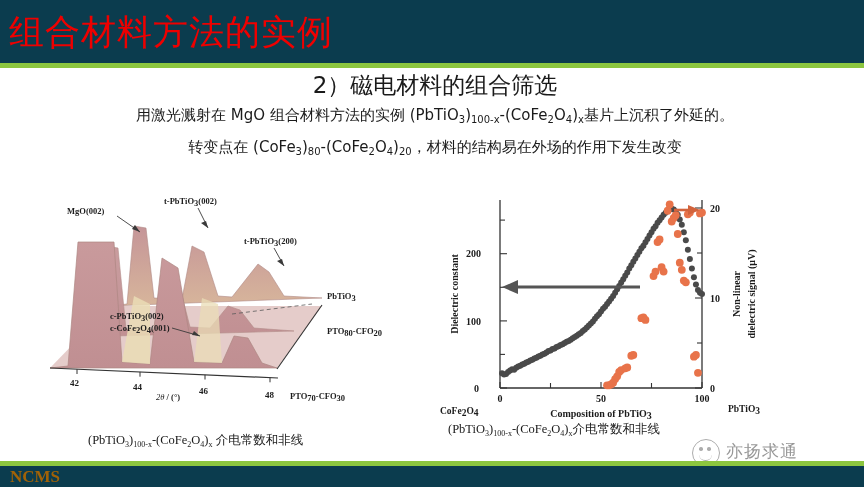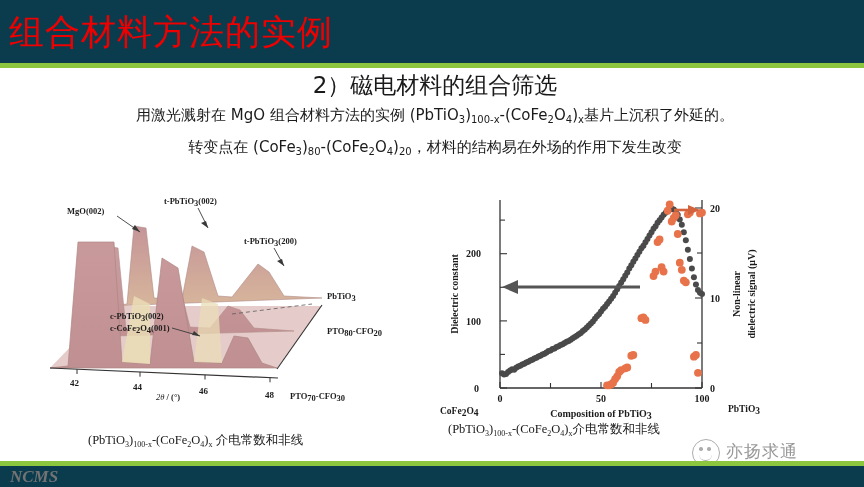--- a/index.html
+++ b/index.html
@@ -114,22 +114,22 @@
   
   .footer-accent{
     position:absolute;left:0;top:461px;width:864px;height:5px;background:#8cc63f;
   }
   .footer{
     position:absolute;left:0;top:466px;width:864px;height:21px;background:#0b3c4e;
   }
   .footer-logo{
     position:absolute;left:10px;top:466px;
     font-family:"Liberation Serif","DejaVu Serif",serif;
-    font-style:italic;font-weight:bold;font-size:17px;
-    color:#737373;letter-spacing:0px;line-height:21px;
+    font-weight:bold;font-size:17px;
+    color:#a16207;letter-spacing:0px;line-height:21px;
   }
 </style>
 </head>
 <body>
 
 <div class="slide">
 
   <div class="header"></div>
   <div class="header-accent"></div>
   <div class="header-title">组合材料方法的实例</div>

